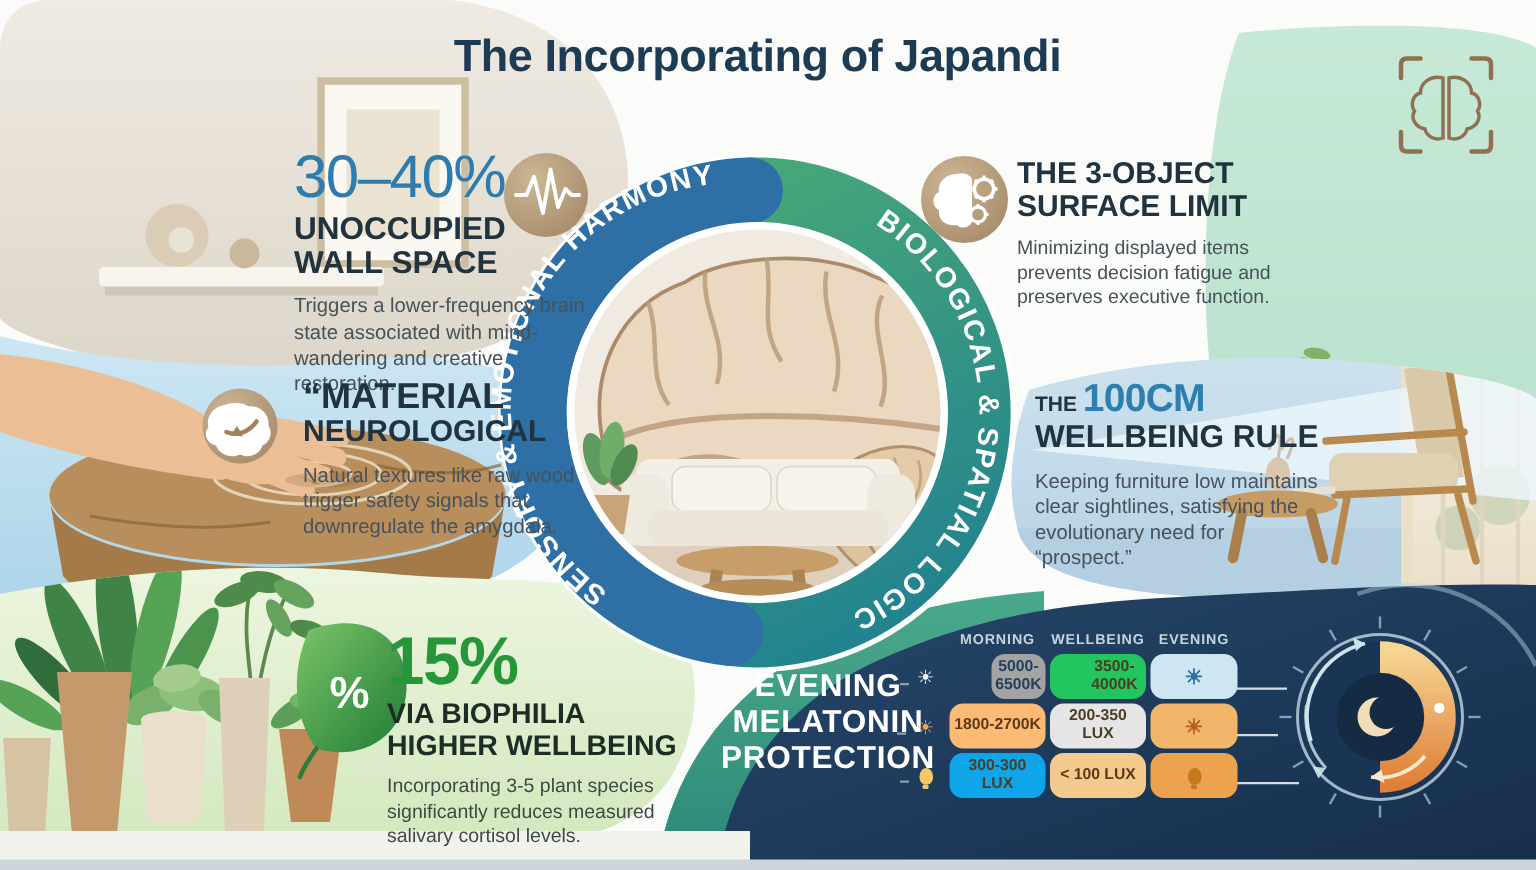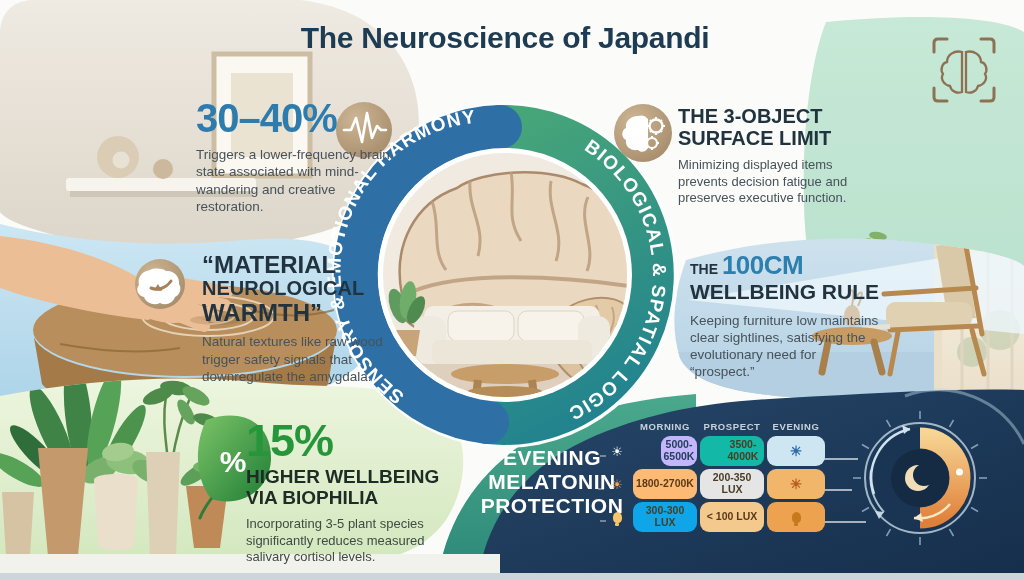--- a/index.html
+++ b/index.html
@@ -8,51 +8,51 @@
     background:#fbfcfa;font-family:"Liberation Sans",sans-serif;
     -webkit-font-smoothing:antialiased;
   }
   #bg{position:absolute;left:0;top:0;}
   .abs{position:absolute;}
   
   .title-wrap{left:250px;top:22px;width:510px;text-align:center;}
   .title{font-size:30px;font-weight:bold;color:#1d3b52;letter-spacing:-.3px;line-height:1.05;}
   .subtitle{font-size:23px;font-weight:bold;color:#2c4a60;opacity:.92;margin-top:3px;letter-spacing:-.2px;}
   
-  .stat-blue{font-size:40px;font-weight:bold;color:#2e7cad;line-height:1;letter-spacing:-1px;}
+  .stat-blue{font-size:40px;font-weight:normal;color:#2e7cad;line-height:1;letter-spacing:-1px;}
   .h-dark{font-weight:bold;color:#21333f;line-height:1.08;}
   .body-txt{font-size:13.5px;color:#47525a;line-height:1.28;margin-top:8px;}
   .b-wall{left:196px;top:98px;width:208px;}
   .b-wall .h-dark{font-size:21px;margin-top:4px;}
   .b-warm{left:202px;top:252px;width:190px;}
   .b-warm .l1{font-size:20px;}
   .b-warm .l2,.b-warm .l3{font-size:24px;}
-  .b-bio{left:246px;top:418px;width:205px;}
+  .b-bio{left:258px;top:418px;width:205px;}
   .stat-green{font-size:45px;font-weight:bold;color:#27963b;line-height:1;letter-spacing:-1px;}
   .b-bio .h-dark{font-size:19px;margin-top:4px;color:#1d2c24;}
   .b-bio .body-txt{font-size:13px;color:#3e4b43;}
   .b-obj{left:678px;top:106px;width:180px;}
   .b-obj .h-dark{font-size:20px;}
   .b-obj .body-txt{font-size:13px;}
   .b-pros{left:690px;top:250px;width:190px;}
   .b-pros .pre{font-size:14px;font-weight:bold;color:#21333f;}
   .b-pros .stat{font-size:26px;font-weight:bold;color:#2d7fb0;letter-spacing:-.5px;}
   .b-pros .l2{font-size:21px;}
   .b-mel{left:438px;top:446px;width:228px;text-align:center;color:#fff;}
   .b-mel .h-w{font-size:21px;font-weight:bold;line-height:1.15;letter-spacing:.5px;}
   .b-mel .body-txt{color:#dce7f0;font-size:13.5px;margin-top:7px;}
   .blk{display:block;}
   
   .ltable{left:604px;top:421px;display:grid;grid-template-columns:26px 64px 64px 58px;
           grid-auto-rows:auto;column-gap:3px;row-gap:3px;align-items:stretch;}
   .lt-h{font-size:9.5px;font-weight:bold;color:#c7d3dc;letter-spacing:.6px;text-align:center;align-self:end;padding-bottom:1px;}
   .cell{border-radius:9px;display:flex;align-items:center;justify-content:center;text-align:center;
         font-size:10.5px;font-weight:bold;color:#3a3a2e;line-height:1.1;padding:1px 2px;min-height:28px;}
-  .c-blue{background:#c4b5fd;color:#23405c;margin-left:28px;}
-  .c-cream{background:#14b8a6;color:#4a3d22;padding-left:24px;}
+  .c-blue{background:#a3a3a3;color:#23405c;margin-left:28px;}
+  .c-cream{background:#22c55e;color:#4a3d22;padding-left:24px;}
   .c-peach{background:#fdba74;color:#5a3a16;}
   .c-cream2{background:#e5e5e5;color:#4a3d22;}
   .c-cream3{background:#0ea5e9;color:#4a3d22;}
   .c-orange{background:#f3c98e;color:#5a3a16;}
   .c-evblue{background:#cde6f2;}
   .c-evor{background:#f2b66b;}
   .c-evor2{background:#eda24f;}
   .rowicon{display:flex;align-items:center;justify-content:center;}
   .sun{font-size:13px;line-height:1;}
   .s-white{color:#f4f8fb;}
@@ -443,42 +443,45 @@
       <path d="M -10 -49 l -8 -4 l 2 9 z" fill="#cfe2ee"></path>
       <path d="M -49 -8 A 50 50 0 0 0 -36 34" stroke="#cfe2ee" stroke-width="2" fill="none" opacity=".8"></path>
       <path d="M -36 34 l -9 -1 l 4 8 z" fill="#cfe2ee" opacity=".9"></path>
       <path d="M 30 26 A 40 40 0 0 1 -6 40" stroke="#f6e7c8" stroke-width="2.5" fill="none"></path>
       <path d="M -6 40 l 9 4 l -2 -9 z" fill="#f6e7c8"></path>
     </g>
   </g>
 </svg>
 
 <div class="abs title-wrap">
-  <div class="title">The Neuroscience of Japandi</div>
+  <div class="title">The Incorporating of Japandi</div>
 </div>
 
 <div class="abs b-wall">
   <div class="stat-blue">30–40%</div>
+  <div class="h-dark">
+    <span class="blk">UNOCCUPIED</span>
+    <span class="blk">WALL SPACE</span>
+  </div>
   <div class="body-txt">Triggers a lower-frequency brain state associated with mind-wandering and creative restoration.</div>
 </div>
 
 <div class="abs b-warm">
   <div class="h-dark">
     <span class="blk l2">“MATERIAL</span>
     <span class="blk l1">NEUROLOGICAL</span>
-    <span class="blk l3">WARMTH”</span>
   </div>
   <div class="body-txt">Natural textures like raw wood trigger safety signals that downregulate the amygdala.</div>
 </div>
 
 <div class="abs b-bio">
   <div class="stat-green">15%</div>
   <div class="h-dark">
+    <span class="blk">VIA BIOPHILIA</span>
     <span class="blk">HIGHER WELLBEING</span>
-    <span class="blk">VIA BIOPHILIA</span>
   </div>
   <div class="body-txt">Incorporating 3-5 plant species significantly reduces measured salivary cortisol levels.</div>
 </div>
 
 <div class="abs b-obj">
   <div class="h-dark">
     <span class="blk">THE 3-OBJECT</span>
     <span class="blk">SURFACE LIMIT</span>
   </div>
   <div class="body-txt">Minimizing displayed items prevents decision fatigue and preserves executive function.</div>
@@ -496,21 +499,21 @@
   <div class="h-w">
     <span class="blk">EVENING</span>
     <span class="blk">MELATONIN</span>
     <span class="blk">PROTECTION</span>
   </div>
 </div>
 
 <div class="abs ltable">
   <span></span>
   <span class="lt-h">MORNING</span>
-  <span class="lt-h">PROSPECT</span>
+  <span class="lt-h">WELLBEING</span>
   <span class="lt-h">EVENING</span>
 
   <span class="rowicon">
         <span class="sun s-white">☀</span>
       </span>
   <span class="cell c-blue">5000-6500K</span>
   <span class="cell c-cream">3500-4000K</span>
   <span class="cell c-evblue">
         <span class="sun s-blue">☀</span>
       </span>

